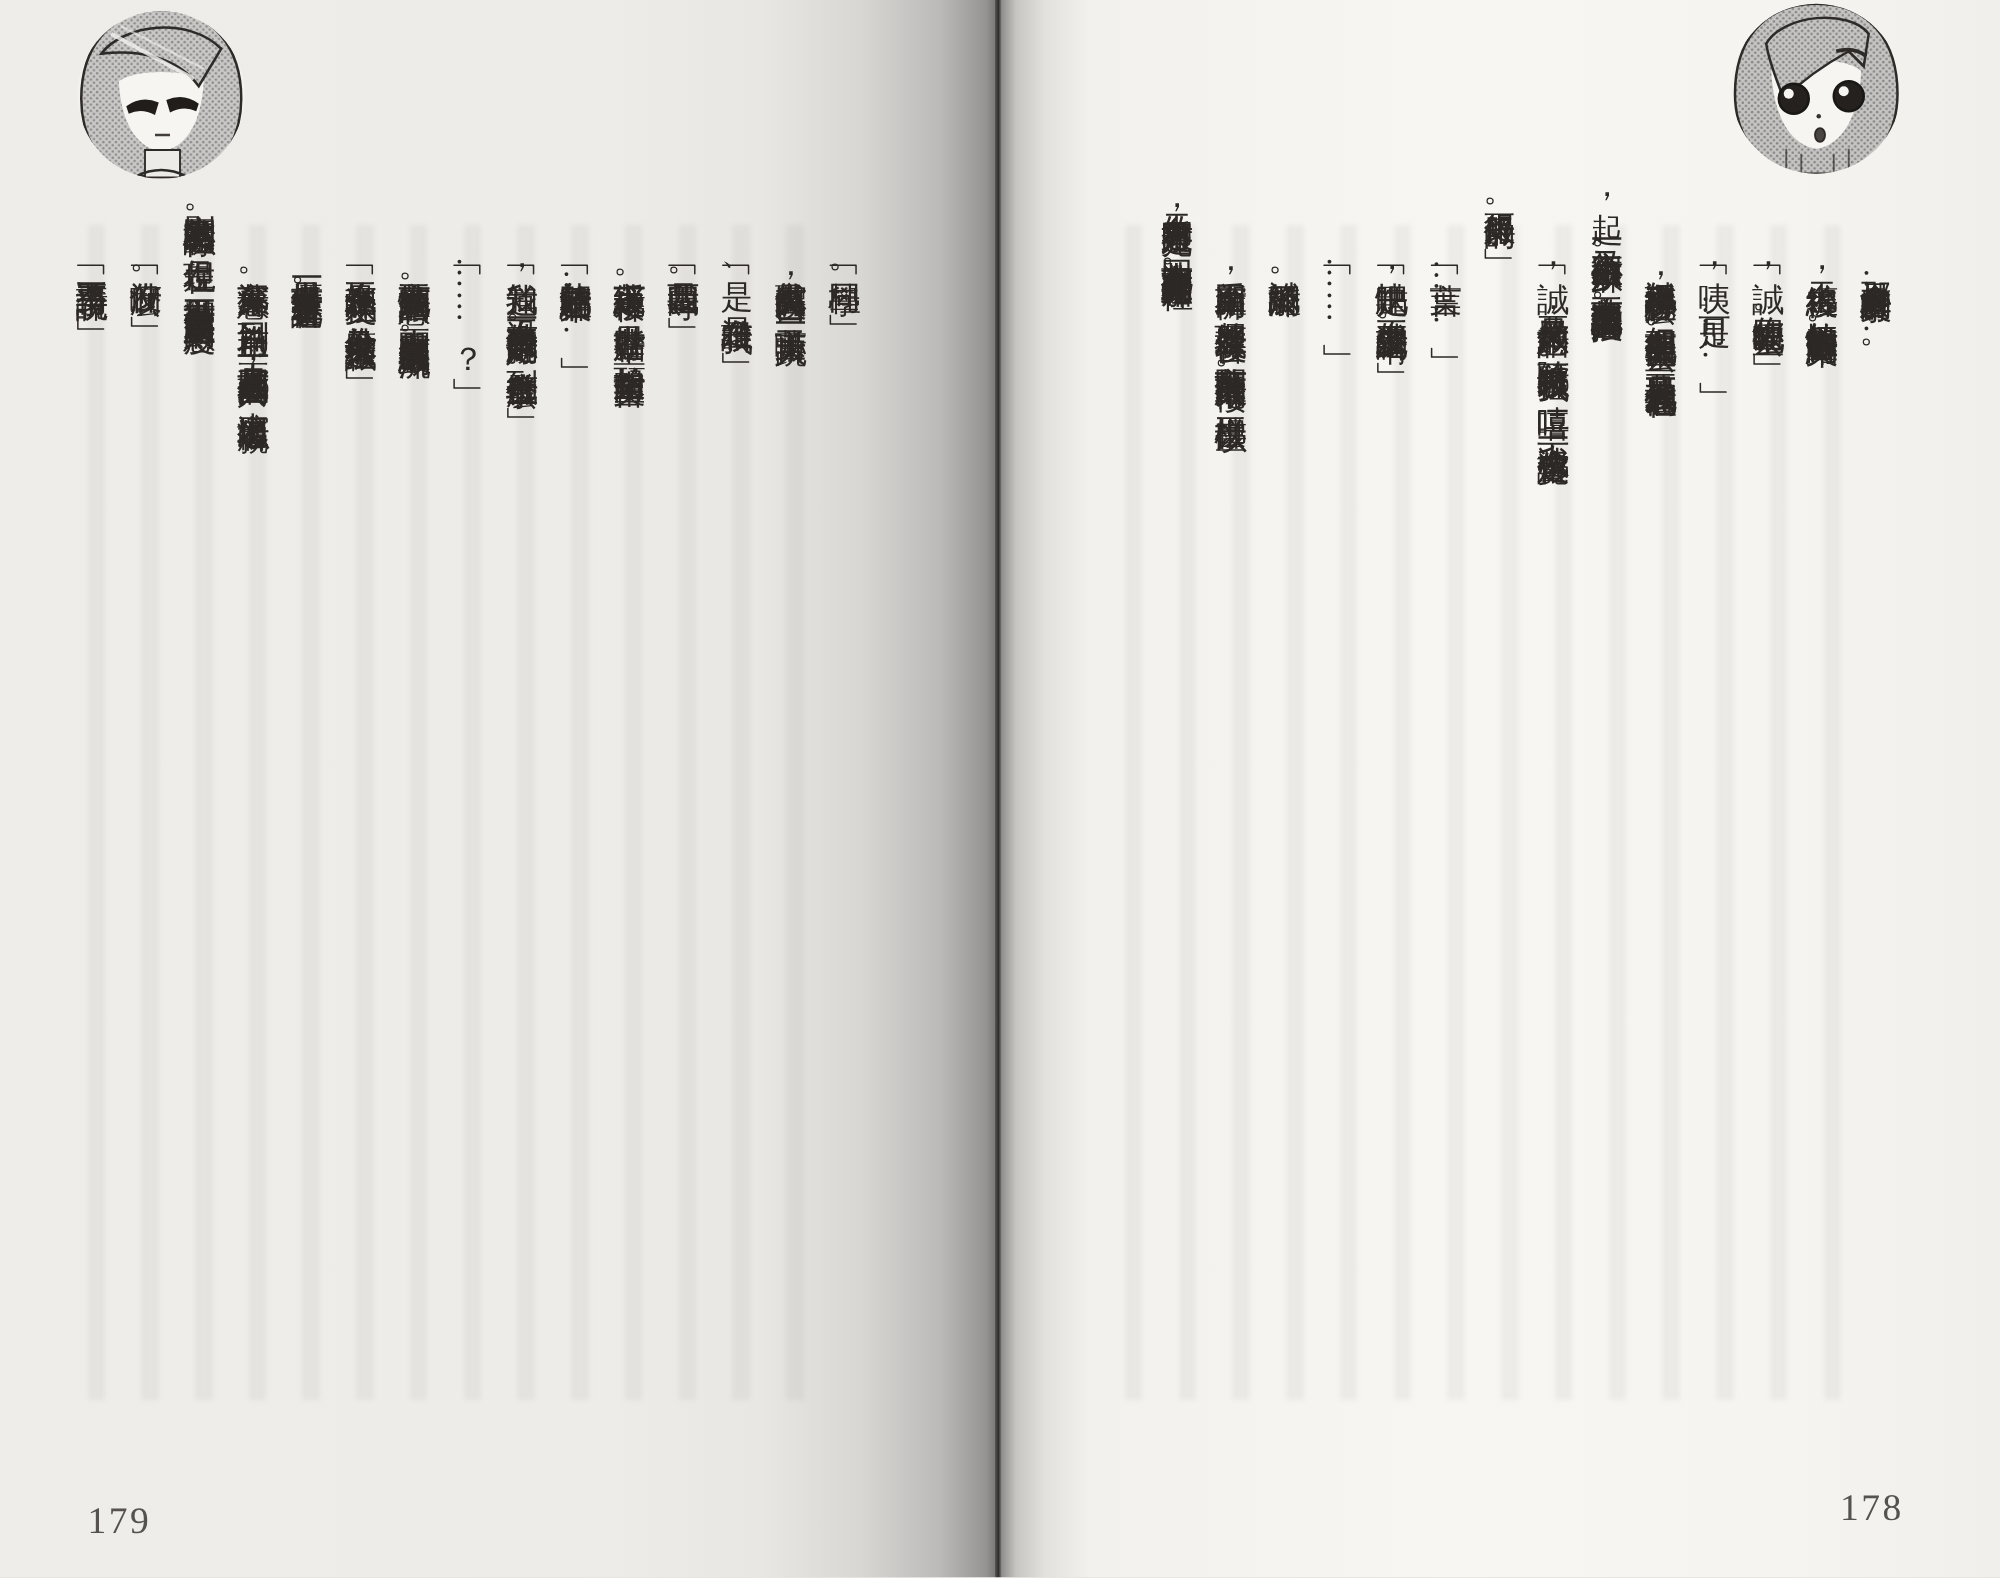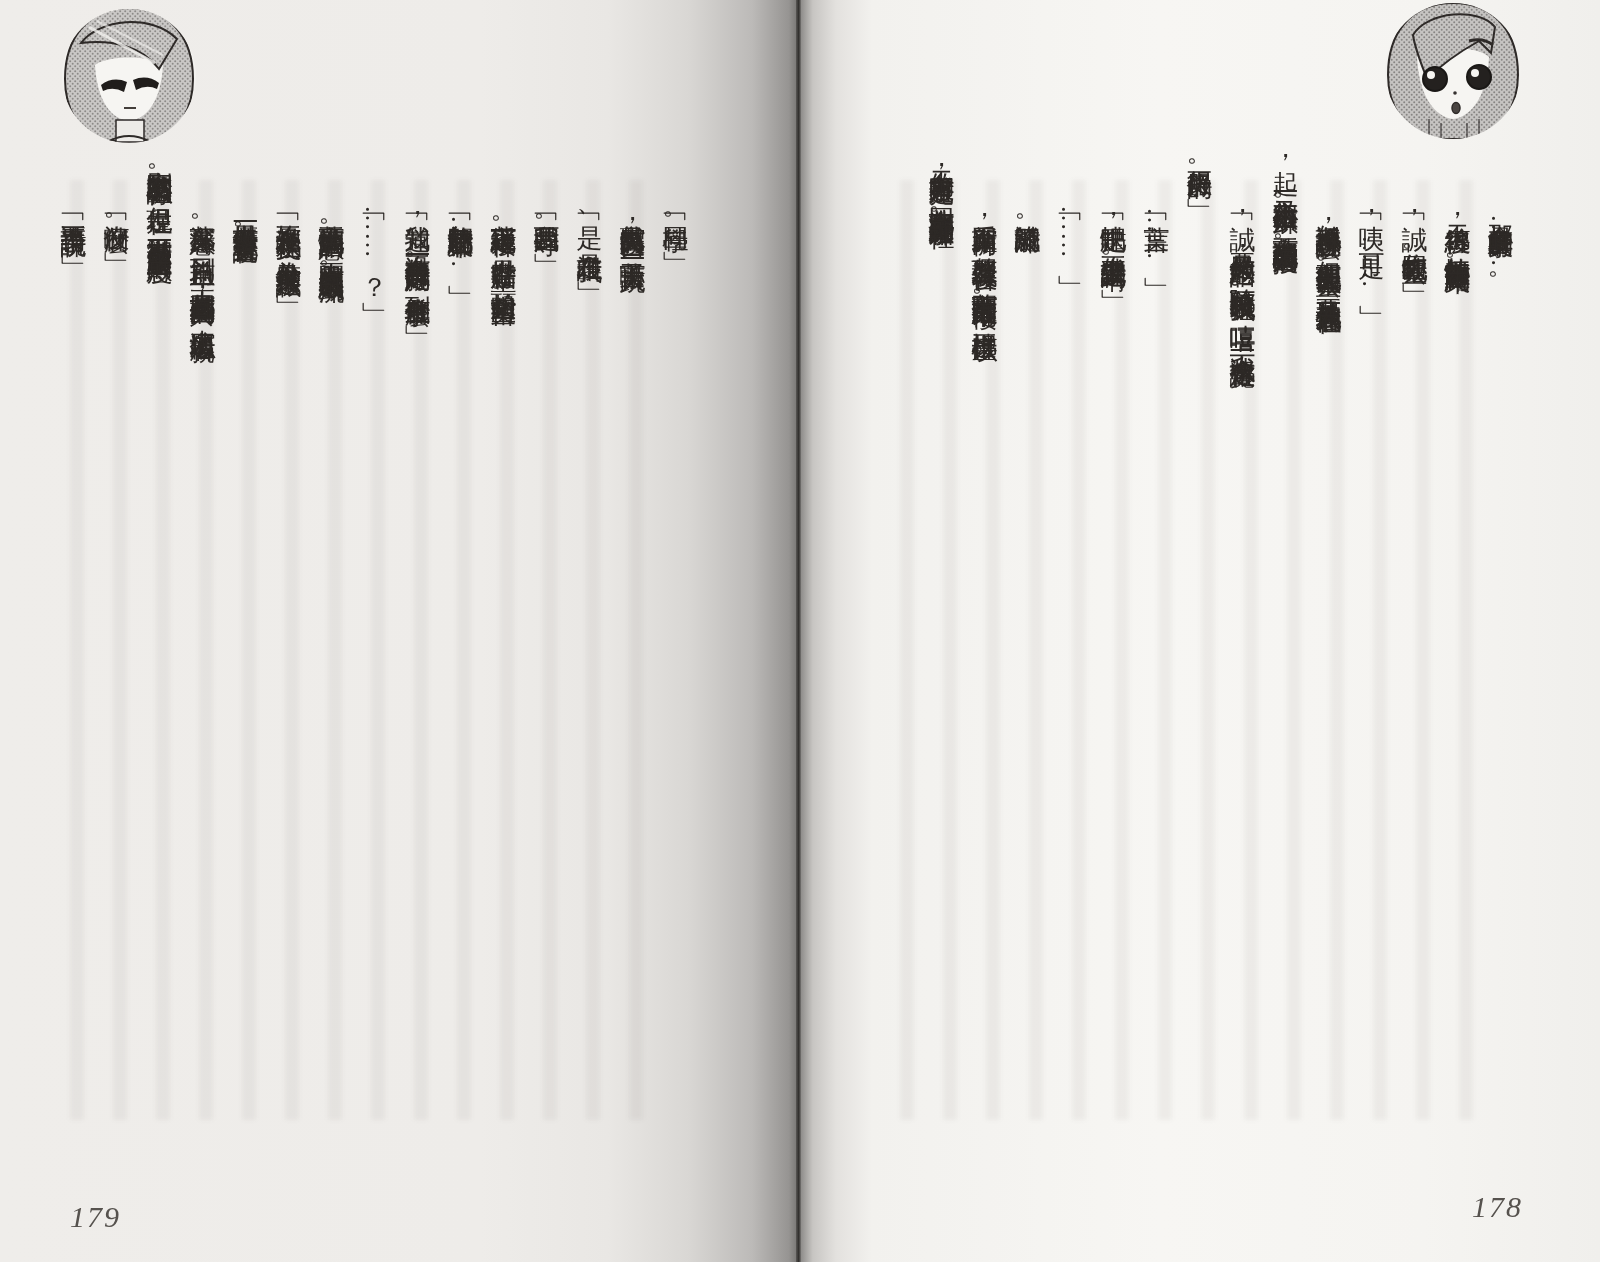--- a/index.html
+++ b/index.html
@@ -35,21 +35,21 @@
     color:#2d2926;
     font-size:26px; line-height:43px; letter-spacing:1px;
     z-index:3;
   }
   .vtext-right { right:78px; }
   .vtext-left  { right:903px; }
   .col { height:100%; white-space:pre; }
   
   .pagenum {
     position:absolute; z-index:3;
-    font-style:italic; font-size:30px; color:#56524e;
+    font-size:30px; color:#56524e;
     letter-spacing:2px;
   }
   .pagenum-left  { left:70px;   bottom:28px; }
   .pagenum-right { left:1472px; bottom:38px; }
   
   .portrait { position:absolute; z-index:3; }
   .portrait-left  { left:59px;   top:5px; }
   .portrait-right { left:1383px; top:1px; }
   
   .ghost {

